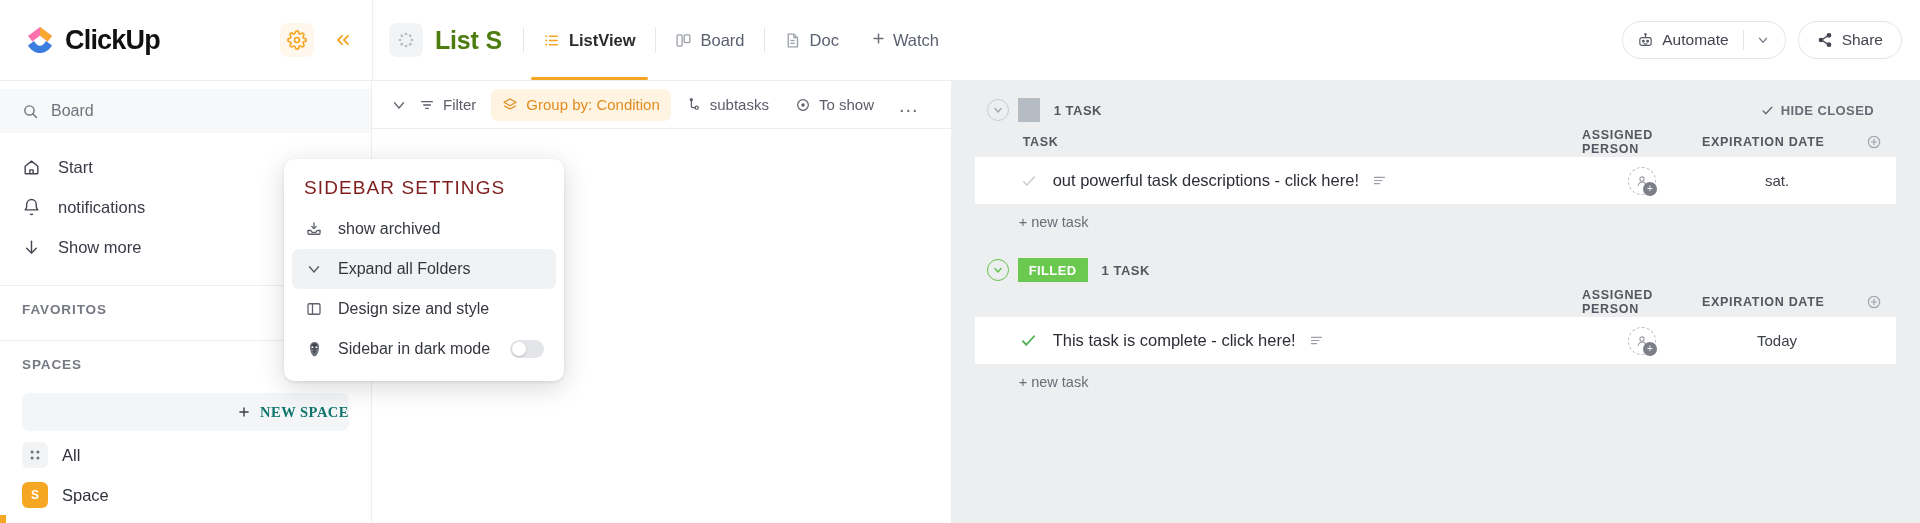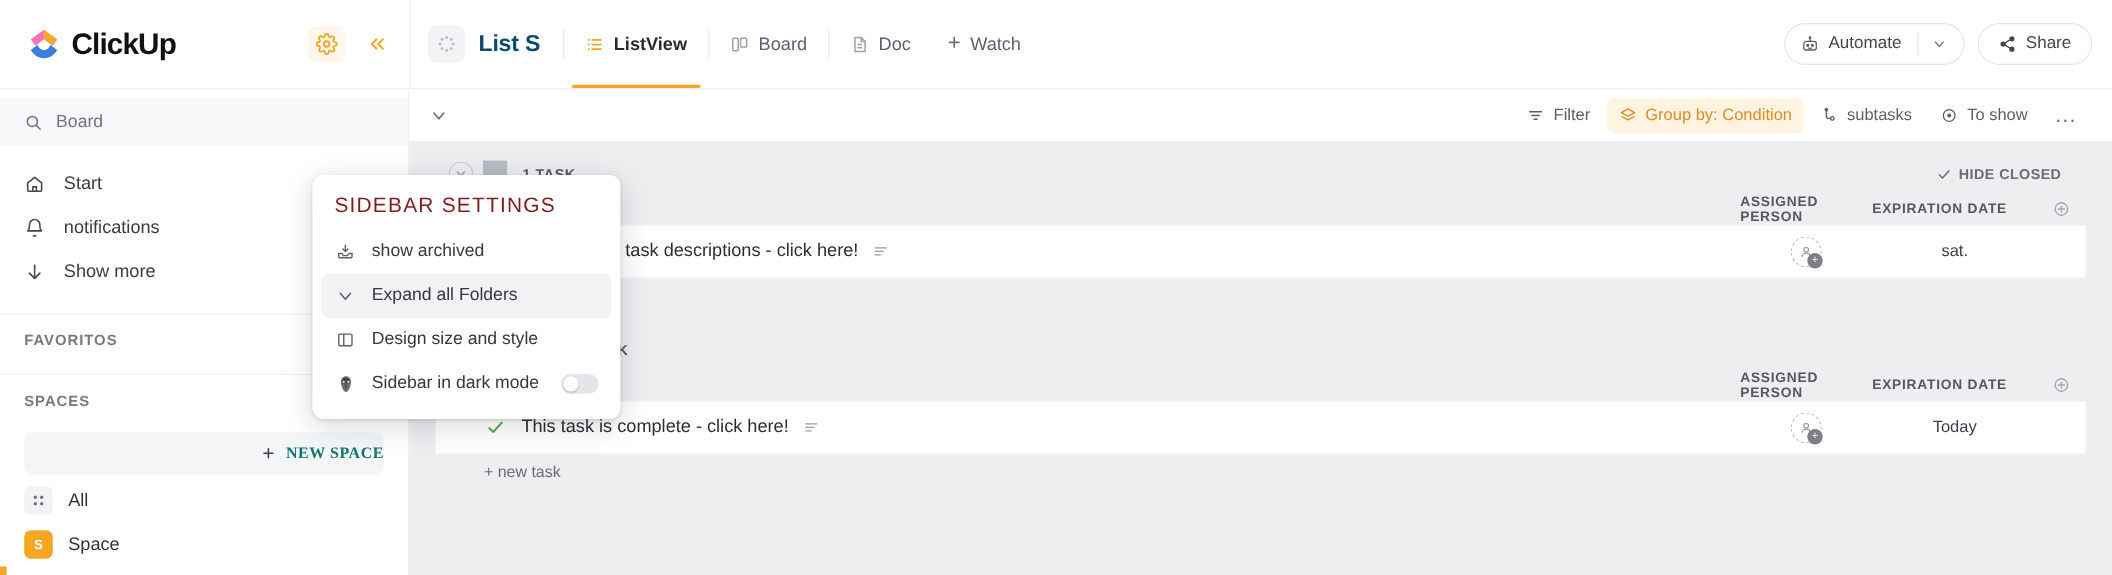--- a/index.html
+++ b/index.html
@@ -38,21 +38,21 @@
     flex: 1; height: 100%; display: flex; align-items: center;
     border-left: 1px solid #edeef0; padding-left: 16px; padding-right: 18px;
   }
   .view-chip {
     display: flex; align-items: center; gap: 12px; padding: 0 4px 0 0; margin-right: 4px;
   }
   .chip-icon {
     width: 34px; height: 34px; border-radius: 8px; background: #f2f3f5;
     display: flex; align-items: center; justify-content: center;
   }
-  .view-title { font-size: 21px; font-weight: 700; color: #0c4a6e; letter-spacing: -0.2px; }
+  .view-title { font-size: 25px; font-weight: 700; color: #4d7c0f; letter-spacing: -0.2px; }
   .nav-div { width: 1px; height: 26px; background: #e6e7ea; margin: 0 13px; }
   .nav-tab {
     display: flex; align-items: center; gap: 9px; padding: 0 6px; height: 100%;
     font-size: 16.5px; color: #5b6070; cursor: pointer; position: relative;
   }
   .nav-tab.active { color: #2b2b2b; font-weight: 600; }
   .nav-tab.active::after {
     content: ""; position: absolute; left: -6px; right: -6px; bottom: 0;
     height: 3px; background: #f5a623; border-radius: 2px;
   }
@@ -113,21 +113,21 @@
     display: flex; align-items: center; justify-content: center;
   }
   .space-avatar {
     width: 26px; height: 26px; border-radius: 6px; background: #f5a623; color: #fff;
     display: flex; align-items: center; justify-content: center;
     font-size: 12px; font-weight: 700;
   }
   .sidebar-accent { position: absolute; left: 0; bottom: 0; width: 6px; height: 8px; background: #f5a623; }
 
   
-  .main { flex: 1; min-width: 0; background: #ffffff; display: flex; flex-direction: column; }
+  .main { flex: 1; min-width: 0; background: #ffffff; display: flex; flex-direction: row; }
   .toolbar {
     height: 48px; min-height: 48px; display: flex; align-items: center;
     padding: 0 22px 0 18px; border-bottom: 1px solid #edeef0; background: #fff;
   }
   .tb-left { display: flex; align-items: center; gap: 8px; color: #6b6e79; }
   .tb-right { margin-left: auto; display: flex; align-items: center; gap: 4px; }
   .tb-btn {
     display: flex; align-items: center; gap: 8px; height: 32px; padding: 0 11px;
     border-radius: 7px; font-size: 15px; color: #5b5e69; cursor: pointer;
   }

